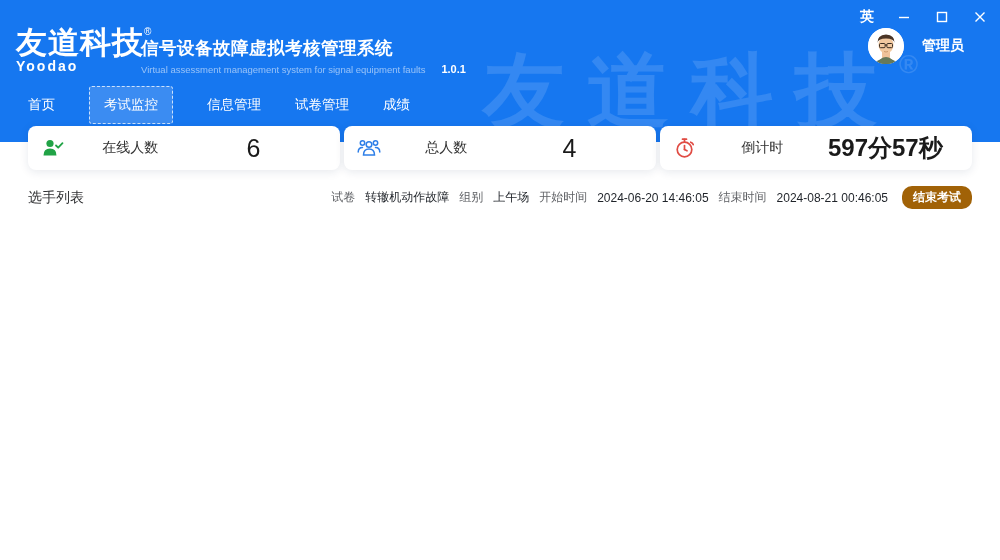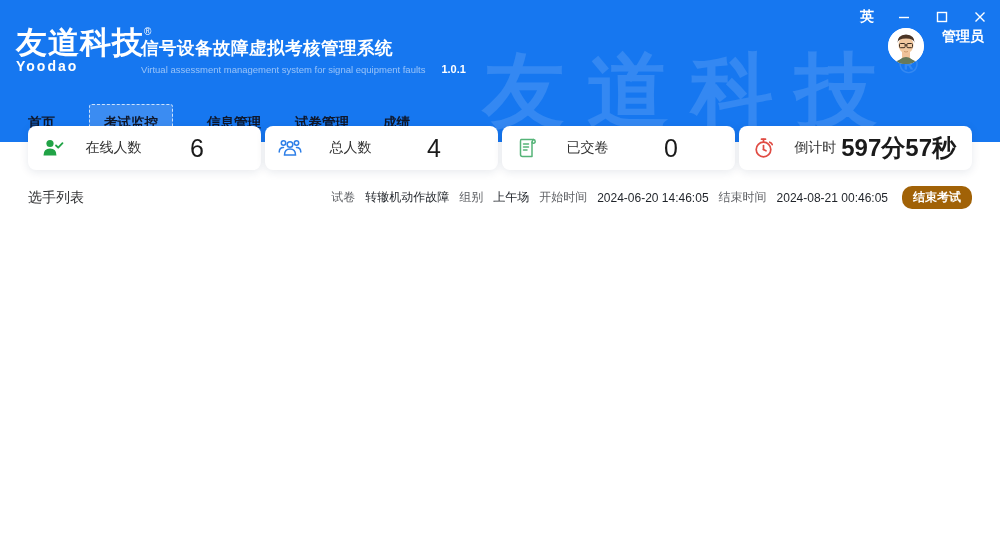--- a/index.html
+++ b/index.html
@@ -56,38 +56,37 @@
   .logo-en { font-size: 14px; font-weight: 700; letter-spacing: 2px; margin-top: -2px; padding-right: 14px; }
 
   
   .sys-title-block { position: absolute; left: 141px; top: 36px; z-index: 2; }
   .sys-title { font-size: 17.5px; font-weight: 700; letter-spacing: 0.5px; }
   .sys-sub-row { display: flex; align-items: baseline; gap: 16px; margin-top: 3px; }
   .sys-sub { font-size: 9.5px; color: rgba(255,255,255,0.55); }
   .sys-ver { font-size: 11px; color: #fff; font-weight: 600; }
 
   
-  .user-block { position: absolute; right: 16px; top: 28px; display: flex; align-items: flex-start; gap: 18px; z-index: 2; }
+  .user-block { position: absolute; right: 36px; top: 28px; display: flex; align-items: center; gap: 18px; z-index: 2; }
   .avatar {
     width: 36px; height: 36px; border-radius: 50%;
     background: #fff; overflow: hidden; flex: none; cursor: pointer;
   }
   .user-name { font-size: 14px; font-weight: 600; }
 
   
   .tabs {
     position: absolute; left: 28px; top: 86px;
     display: flex; align-items: center; gap: 34px;
     list-style: none; z-index: 2;
   }
   .tab {
-    font-size: 13.5px; font-weight: 700; color: #0f172a;
+    font-size: 13.5px; font-weight: 400; color: #ffffff;
     cursor: pointer; white-space: nowrap;
     padding: 5px 0;
-    margin-top: 18px;
   }
   .tab.active {
     background: rgba(255,255,255,0.16);
     border: 1px dashed rgba(255,255,255,0.75);
     border-radius: 3px;
     padding: 9px 14px;
   }
 
   
   .stats-row {
@@ -234,34 +233,20 @@
         <path d="M1.2 14 Q1.5 9.5 5.5 9.6"></path>
         <circle cx="18.5" cy="5" r="2.2"></circle>
         <path d="M22.8 14 Q22.5 9.5 18.5 9.6"></path>
       </svg>
     </span>
     <span class="stat-label">总人数</span>
     <span class="stat-value">4</span>
     <span></span>
   </div>
 
-  <div class="stat-card">
-    <span class="stat-icon" style="color: rgb(85, 180, 120);">
-      <svg width="20" height="22" viewBox="0 0 20 22" fill="none" stroke="currentColor" stroke-width="1.5" stroke-linecap="round" stroke-linejoin="round">
-        <path d="M4 2.5 H16.5 Q15 3.8 15 5.5 V19.5 H5.5 Q3.5 19.5 3.5 17.5 V4.5 Q3.5 2.5 4 2.5 Z"></path>
-        <path d="M16.5 2.5 Q18.2 2.7 18.2 4.6 Q18.2 6.3 16.4 6.3 Q15 6.2 15 5"></path>
-        <line x1="6.5" y1="7" x2="11.5" y2="7"></line>
-        <line x1="6.5" y1="10" x2="11.5" y2="10"></line>
-        <line x1="6.5" y1="13" x2="10" y2="13"></line>
-      </svg>
-    </span>
-    <span class="stat-label">已交卷</span>
-    <span class="stat-value">0</span>
-    <span></span>
-  </div>
 
   <div class="stat-card">
     <span class="stat-icon" style="color: rgb(224, 75, 67);">
       <svg width="22" height="22" viewBox="0 0 22 22" fill="none" stroke="currentColor" stroke-width="1.7" stroke-linecap="round">
         <circle cx="10.5" cy="12.5" r="7.3"></circle>
         <line x1="10.5" y1="12.5" x2="10.5" y2="8.5"></line>
         <line x1="10.5" y1="12.5" x2="13" y2="13.8"></line>
         <line x1="8.5" y1="2.2" x2="12.5" y2="2.2"></line>
         <line x1="10.5" y1="2.4" x2="10.5" y2="4.6"></line>
         <path d="M16.7 5.2 Q18.6 5.8 19.2 7.6"></path>

